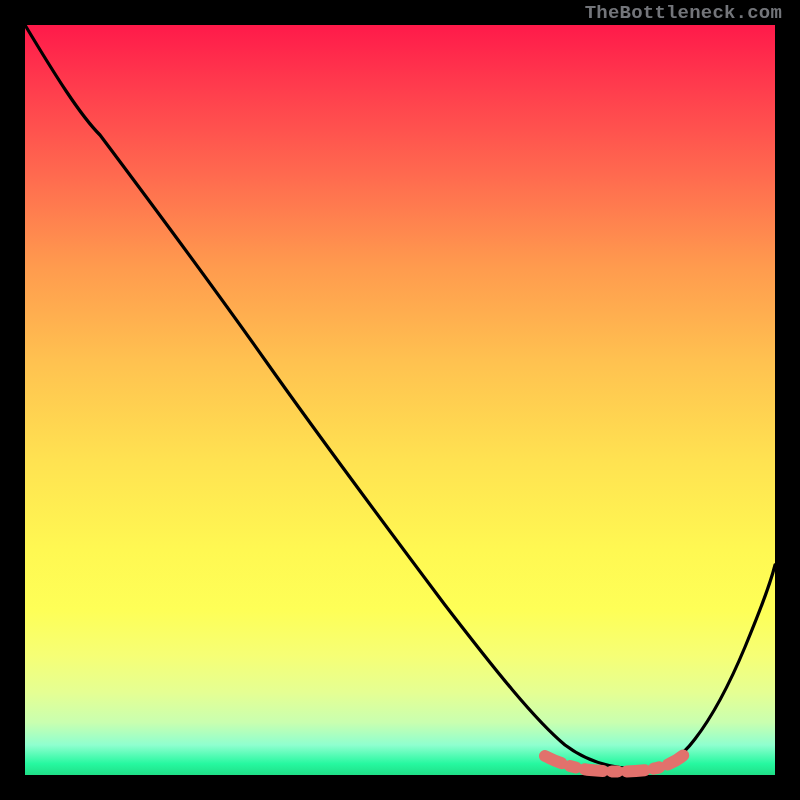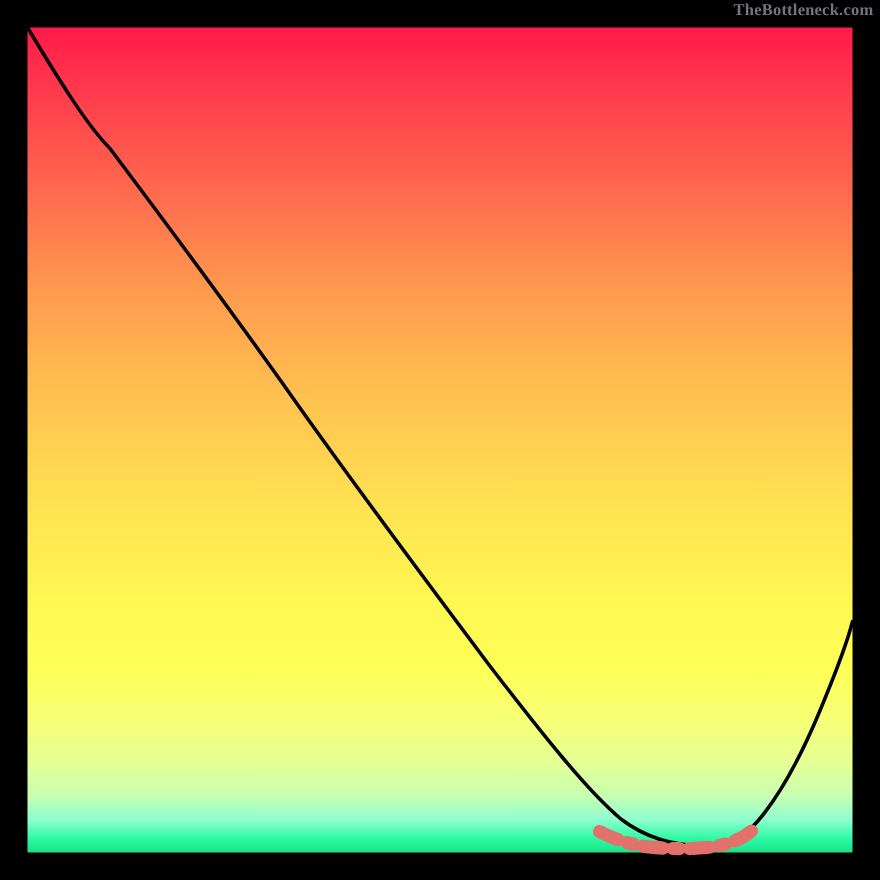--- a/index.html
+++ b/index.html
@@ -50,23 +50,23 @@
     position: absolute;
     left: 0;
     top: 0;
     width: 100%;
     height: 100%;
     overflow: visible;
   }
   .watermark {
     position: absolute;
     top: 2px;
-    right: 6px;
-    font-family: Liberation Serif, serif;
-    font-size: 15px;
+    right: 18px;
+    font-family: Liberation Mono, monospace;
+    font-size: 19px;
     font-weight: 600;
     color: #73757a;
     letter-spacing: 0.2px;
     pointer-events: none;
   }
 </style>
 </head>
 <body>
 
 <div class="frame">

